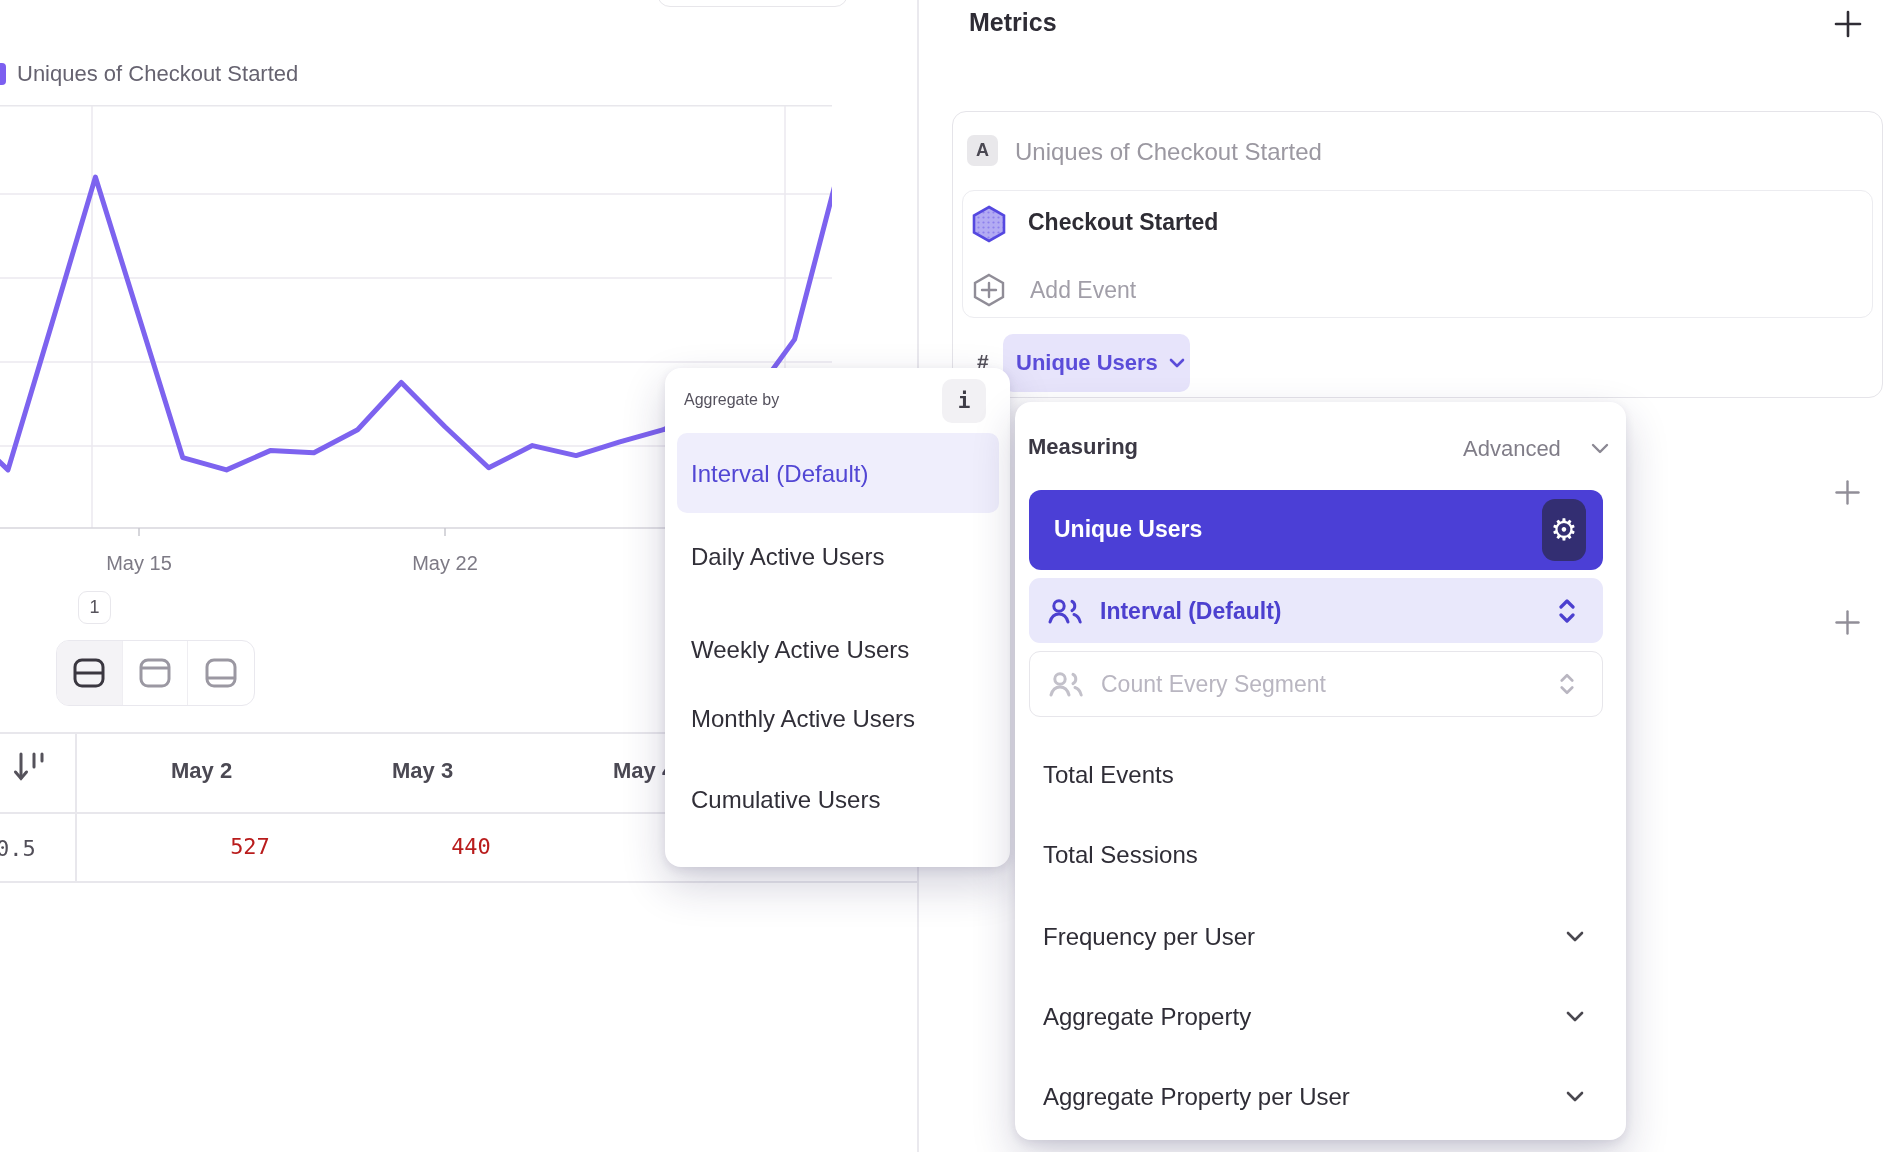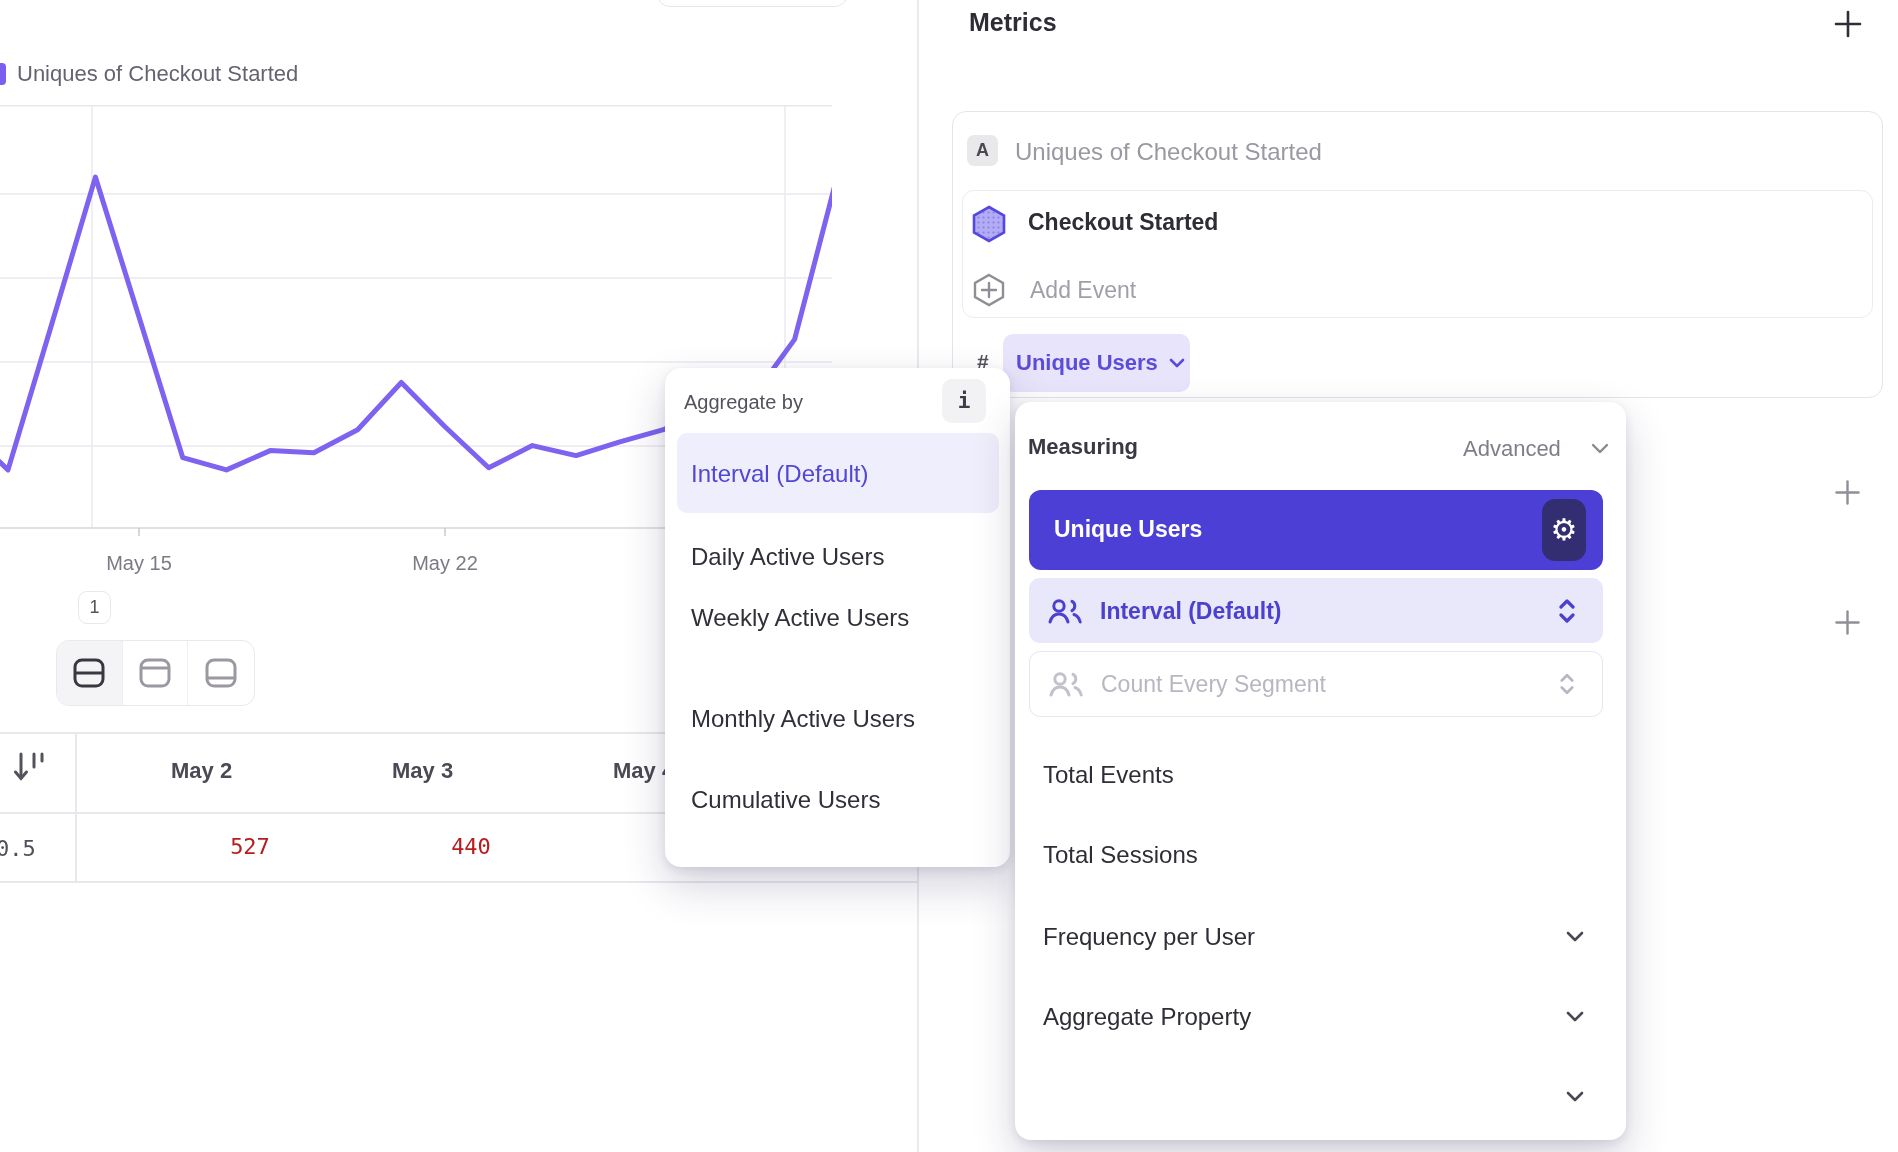--- a/index.html
+++ b/index.html
@@ -54,21 +54,21 @@
   .uu-chip { left:1003px; top:334px; width:187px; height:58px; background:#e7e4fb;
     border-radius:10px; display:flex; align-items:center; padding-left:13px; }
   .uu-chip span { font-size:22px; font-weight:600; color:#5b4cd9; }
   .plus-dark  { stroke:#2f2d35; stroke-width:2.6; stroke-linecap:round; }
   .plus-gray  { stroke:#918e98; stroke-width:2.4; stroke-linecap:round; }
 
   
   .popup { background:#fff; border-radius:16px;
     box-shadow:0 18px 44px rgba(36,30,80,.20), 0 3px 10px rgba(36,30,80,.10); }
   .agg-popup { left:665px; top:368px; width:345px; height:499px; }
-  .agg-header { left:684px; top:391px; font-size:20px; color:#55525e; }
+  .agg-header { left:684px; top:391px; font-size:16px; color:#55525e; }
   .info-btn { left:942px; top:379px; width:44px; height:44px; background:#f2f1f4;
     border-radius:10px; display:flex; align-items:center; justify-content:center;
     font-family:"DejaVu Sans Mono", monospace; font-size:21px; font-weight:700; color:#3f3d47; }
   .agg-selected { left:677px; top:433px; width:322px; height:80px; background:#efeefc;
     border-radius:10px; }
   .agg-selected span { position:absolute; left:14px; top:27px; font-size:24px;
     font-weight:500; color:#5246d4; white-space:nowrap; }
   .agg-item { left:691px; width:300px; height:34px; font-size:24px; font-weight:500;
     color:#312f38; white-space:nowrap; cursor:pointer; }
 
@@ -234,21 +234,21 @@
       </g>
   </svg>
 
   <div class="abs popup agg-popup"></div>
   <div class="abs agg-header">Aggregate by</div>
   <div class="abs info-btn">i</div>
   <div class="abs agg-selected">
     <span>Interval (Default)</span>
   </div>
   <div class="abs agg-item" style="top:543px">Daily Active Users</div>
-  <div class="abs agg-item" style="top:604px">Weekly Active Users</div>
+  <div class="abs agg-item" style="top:636px">Weekly Active Users</div>
   <div class="abs agg-item" style="top:786px">Cumulative Users</div>
   <div class="abs agg-item" style="top:705px">Monthly Active Users</div>
 
   <div class="abs popup meas-popup"></div>
   <div class="abs meas-header">Measuring</div>
   <div class="abs adv-label">Advanced</div>
   <svg class="abs" style="left:1591px;top:443px" width="18" height="11" viewBox="0 0 18 11">
     <polyline points="2,2 9,9 16,2" fill="none" stroke="#8b8893" stroke-width="2.4" stroke-linecap="round" stroke-linejoin="round"></polyline>
   </svg>
 
@@ -290,20 +290,21 @@
         <polyline points="2,9 8,3 14,9"></polyline>
           <polyline points="2,17 8,23 14,17"></polyline>
       </g>
     </svg>
   </div>
 
   <div class="abs meas-item" style="top:761px">Total Events</div>
   <div class="abs meas-item" style="top:841px">Total Sessions</div>
   <div class="abs meas-item" style="top:923px">Frequency per User</div>
   <div class="abs meas-item" style="top:1003px">Aggregate Property</div>
+  <div class="abs meas-item" style="top:1083px">Aggregate Property per User</div>
 
   <svg class="abs meas-chevron" style="top:931px" width="18" height="11" viewBox="0 0 18 11">
     <polyline points="2,2 9,9 16,2" fill="none" stroke="#4a4850" stroke-width="2.6" stroke-linecap="round" stroke-linejoin="round"></polyline>
     </svg>
   <svg class="abs meas-chevron" style="top:1011px" width="18" height="11" viewBox="0 0 18 11">
     <polyline points="2,2 9,9 16,2" fill="none" stroke="#4a4850" stroke-width="2.6" stroke-linecap="round" stroke-linejoin="round"></polyline>
     </svg>
   <svg class="abs meas-chevron" style="top:1091px" width="18" height="11" viewBox="0 0 18 11">
     <polyline points="2,2 9,9 16,2" fill="none" stroke="#4a4850" stroke-width="2.6" stroke-linecap="round" stroke-linejoin="round"></polyline>
     </svg>

